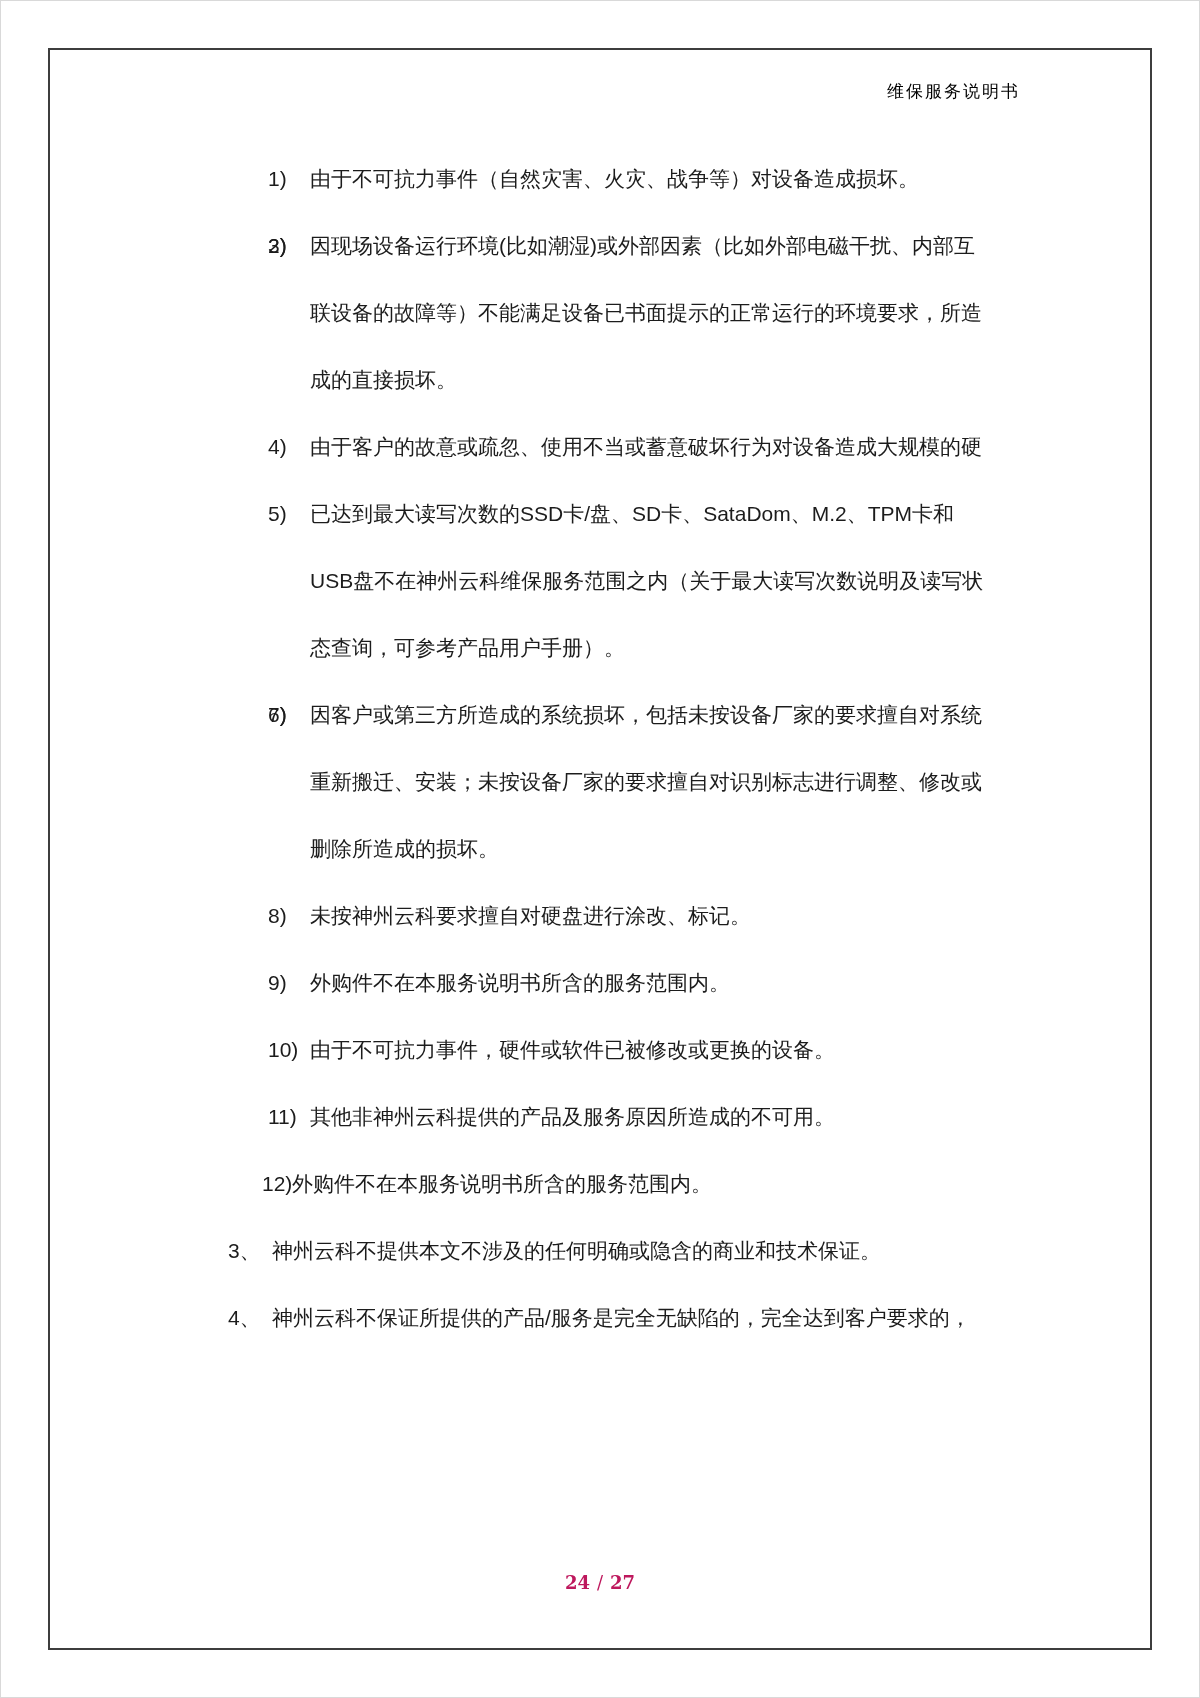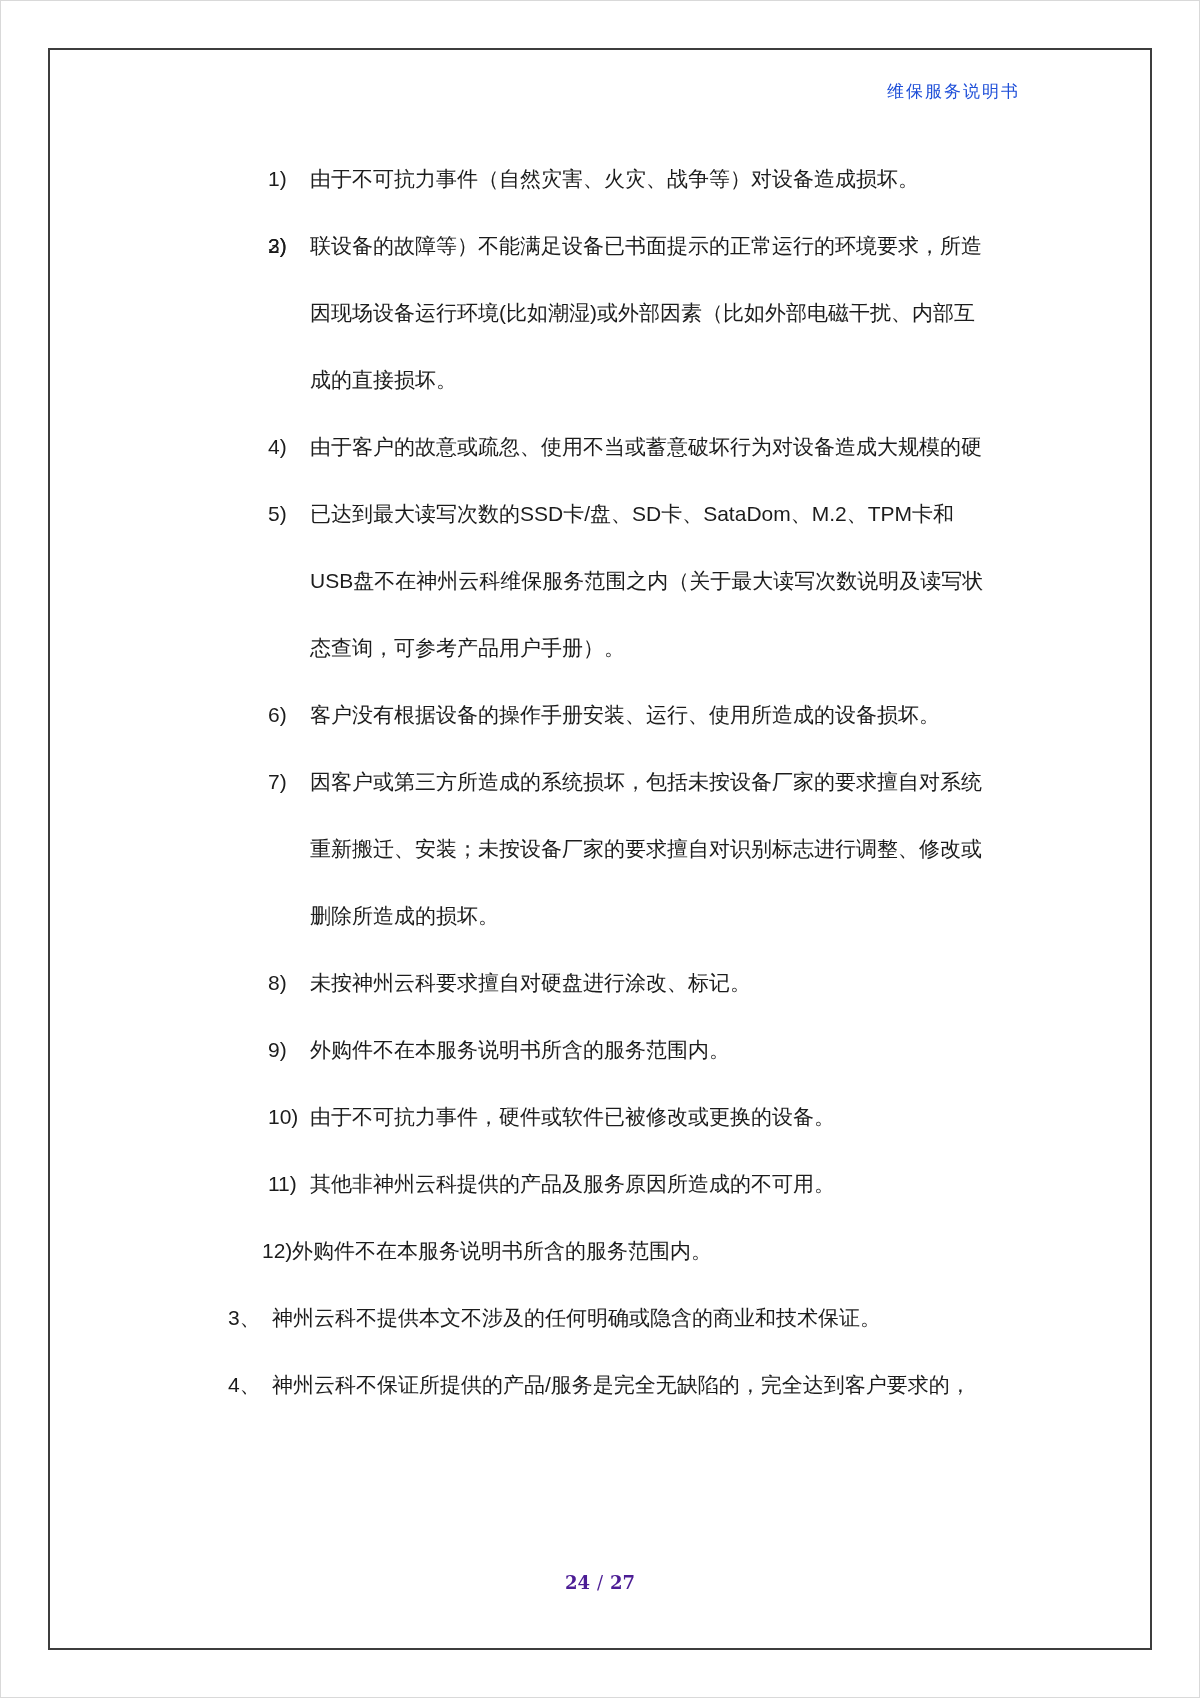--- a/index.html
+++ b/index.html
@@ -26,21 +26,21 @@
     border: 2px solid #3d3d3d;
     pointer-events: none;
   }
   .header {
     position: absolute;
     top: 80px;
     right: 180px;
     font-family: "DejaVu Serif", serif;
     font-size: 17px;
     letter-spacing: 2px;
-    color: #1d4ed8;
+    color: #000000;
   }
   .content {
     position: absolute;
     left: 0;
     top: 145px;
     width: 1200px;
     font-size: 21px;
   }
   .li {
     position: relative;
@@ -66,21 +66,21 @@
   .li.outer .marker { left: 228px; }
   .li.outer .lines  { margin-left: 272px; }
   .footer {
     position: absolute;
     left: 0;
     right: 0;
     top: 1572px;
     text-align: center;
     font-family: "DejaVu Serif", serif;
     font-size: 18px;
-    color: #4c1d95;
+    color: #be185d;
   }
   .footer .num { font-weight: bold; }
   .footer .sep { font-weight: normal; margin: 0 7px; }
 </style>
 </head>
 <body>
 
 <div class="page">
   <div class="page-border"></div>
 
@@ -94,44 +94,41 @@
         <div class="lines">
           <div class="line">由于不可抗力事件（自然灾害、火灾、战争等）对设备造成损坏。</div>
         </div>
       </div>
       <div class="li">
         <span class="marker">2)</span>
       </div>
       <div class="li">
         <span class="marker">3)</span>
         <div class="lines">
+          <div class="line">因现场设备运行环境(比如潮湿)或外部因素（比如外部电磁干扰、内部互</div>
           <div class="line">联设备的故障等）不能满足设备已书面提示的正常运行的环境要求，所造</div>
-          <div class="line">因现场设备运行环境(比如潮湿)或外部因素（比如外部电磁干扰、内部互</div>
           <div class="line">成的直接损坏。</div>
         </div>
       </div>
       <div class="li">
         <span class="marker">4)</span>
         <div class="lines">
           <div class="line">由于客户的故意或疏忽、使用不当或蓄意破坏行为对设备造成大规模的硬</div>
         </div>
       </div>
       <div class="li">
         <span class="marker">5)</span>
         <div class="lines">
           <div class="line">已达到最大读写次数的SSD卡/盘、SD卡、SataDom、M.2、TPM卡和</div>
           <div class="line">USB盘不在神州云科维保服务范围之内（关于最大读写次数说明及读写状</div>
           <div class="line">态查询，可参考产品用户手册）。</div>
         </div>
       </div>
       <div class="li">
         <span class="marker">6)</span>
-        <div class="lines">
-          <div class="line">客户没有根据设备的操作手册安装、运行、使用所造成的设备损坏。</div>
-        </div>
       </div>
       <div class="li">
         <span class="marker">7)</span>
         <div class="lines">
           <div class="line">因客户或第三方所造成的系统损坏，包括未按设备厂家的要求擅自对系统</div>
           <div class="line">重新搬迁、安装；未按设备厂家的要求擅自对识别标志进行调整、修改或</div>
           <div class="line">删除所造成的损坏。</div>
         </div>
       </div>
       <div class="li">

